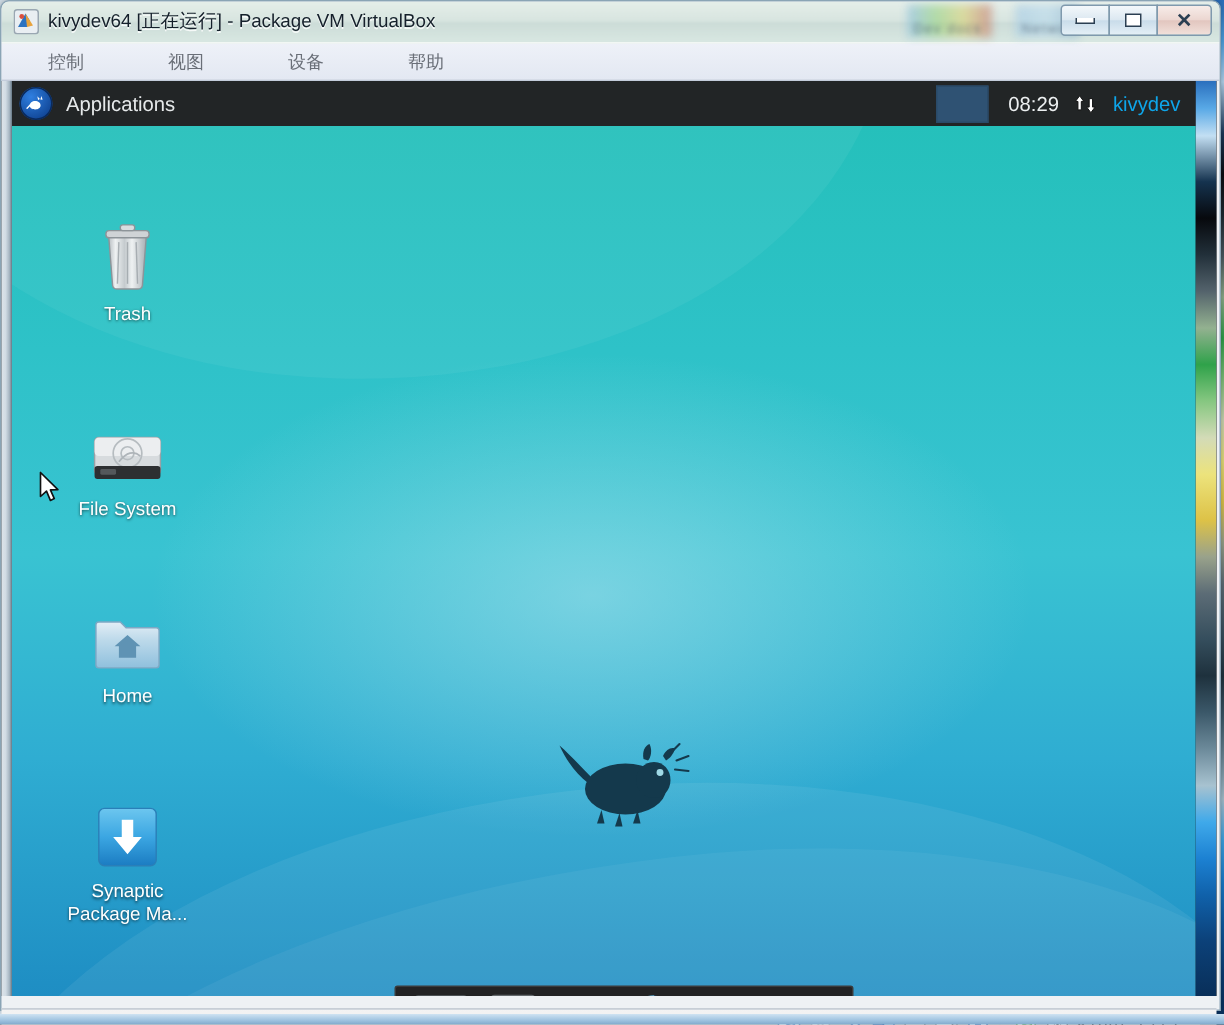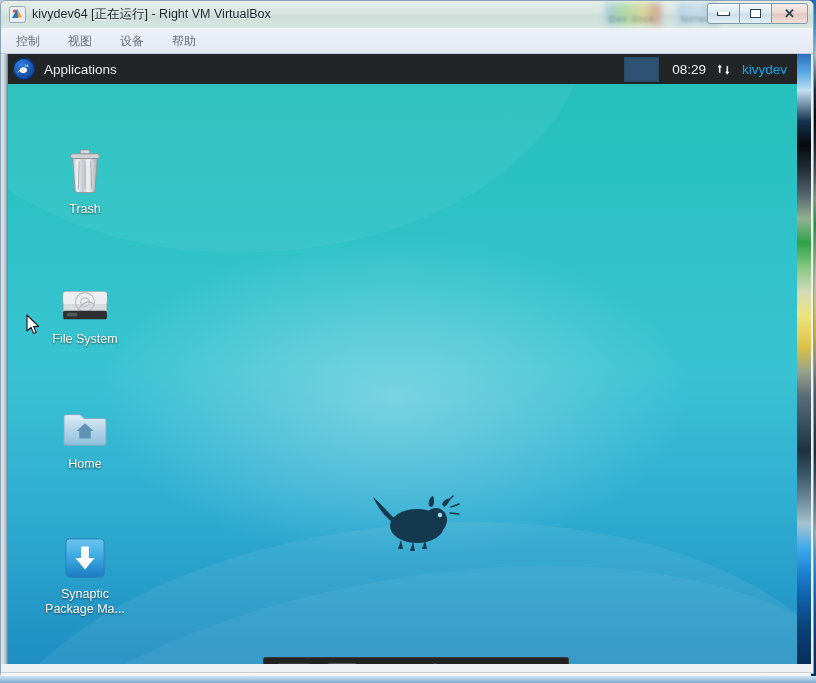--- a/index.html
+++ b/index.html
@@ -78,21 +78,21 @@
     border-radius:0 3px 3px 0;width:37px;
     background:linear-gradient(180deg,#f7ece9 0%,#ecd7d1 48%,#e2c6bf 52%,#f1e0da 100%);
   }
   .gl-min{width:11px;height:3px;border:1px solid #2b3f52;border-top:none;background:#fff;}
   .gl-max{width:11px;height:9px;border:1.5px solid #2b3f52;background:#fff;box-sizing:border-box;}
   .gl-close{font-size:13px;font-weight:bold;color:#2b3f52;line-height:1;}
 
   .menubar{
     height:24px;background:linear-gradient(180deg,#eef1f8,#e3e8f2);
     border-bottom:1px solid #c3ccdb;
-    display:flex;align-items:center;padding-left:12px;
+    display:flex;align-items:center;padding-left:28px;gap:28px;
   }
   .menu-item{
     font-size:12px;color:#6a6f78;margin-right:22px;padding:2px 3px;cursor:default;
   }
 
   
   .vm-screen{
     position:relative;width:810px;height:610px;
     background:#0f1113;overflow:hidden;
   }
@@ -208,21 +208,21 @@
 
     <div class="titlebar">
       <span class="tb-icon">
         <svg viewBox="0 0 17 17" width="17" height="17">
           <rect x="0.5" y="0.5" width="16" height="16" rx="2" fill="#e9eef2" stroke="#9aa7b2"></rect>
           <path d="M3 12 L8 3 L11 8 L9 12 Z" fill="#2b72c0"></path>
           <path d="M8 3 L13 11 L9 12 Z" fill="#e8a33d"></path>
           <circle cx="5.5" cy="5" r="1.6" fill="#d94f3d"></circle>
         </svg>
       </span>
-      <span class="tb-title">kivydev64 [正在运行] - Right VM VirtualBox</span>
+      <span class="tb-title">kivydev64 [正在运行] - Package VM VirtualBox</span>
 
       <div class="tb-ghost g1"></div>
       <div class="tb-ghost g2"></div>
       <div class="tb-ghost-txt" style="left:608px;">Dev docs</div>
       <div class="tb-ghost-txt" style="left:680px;">Network</div>
 
       <div class="win-btns">
         <div class="win-btn">
           <span class="gl-min"></span>
         </div>

